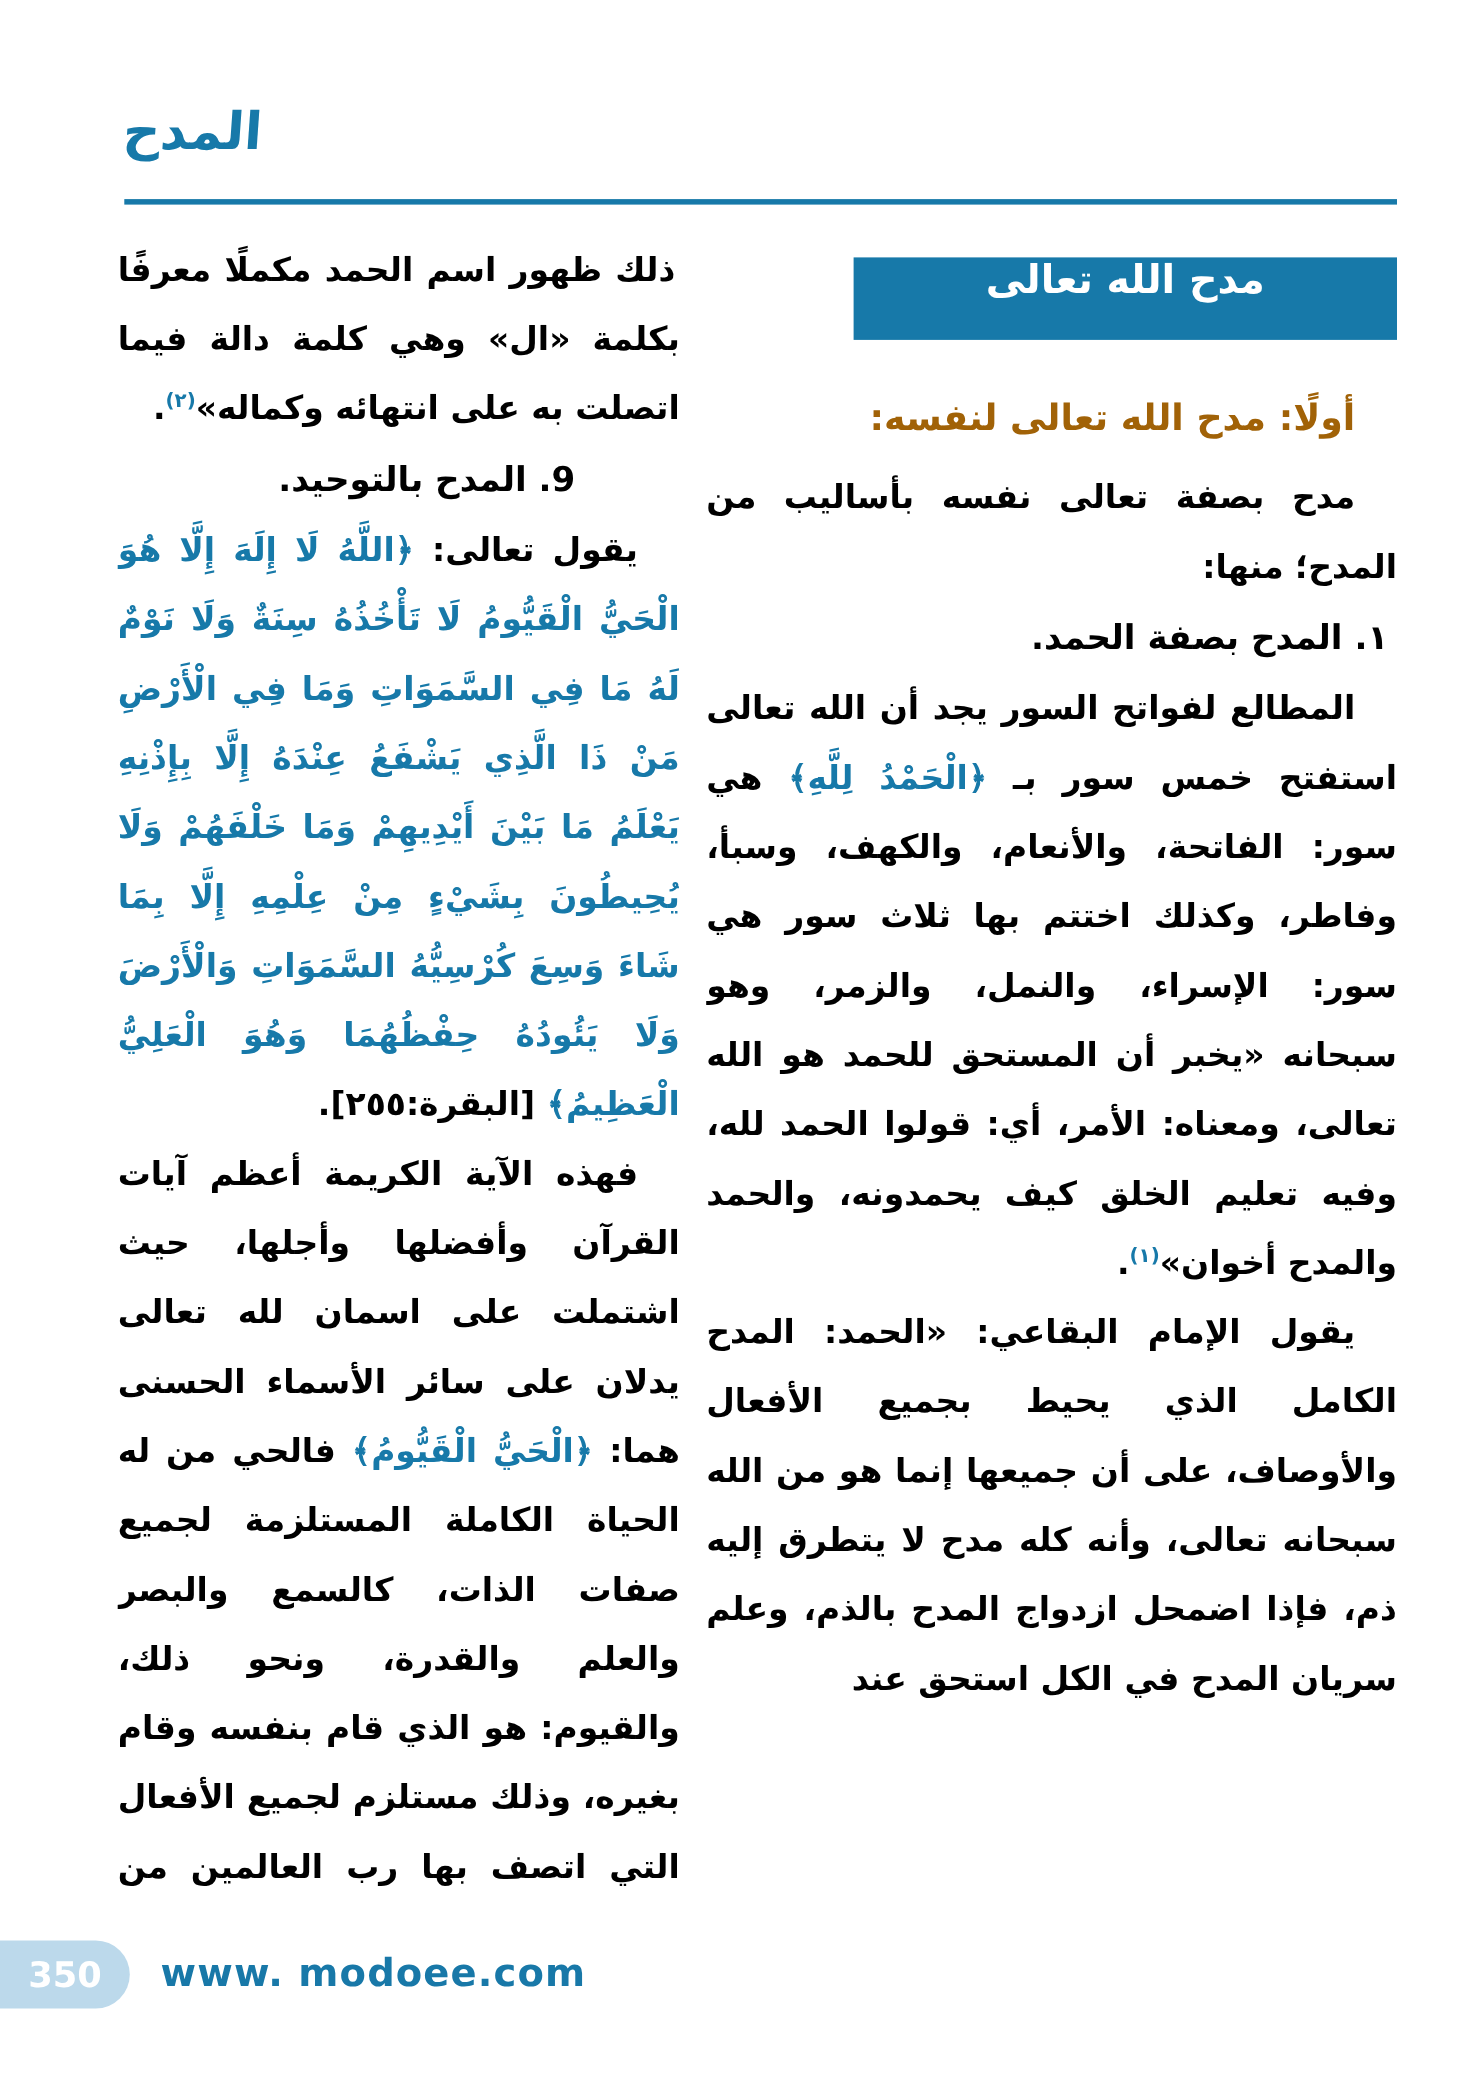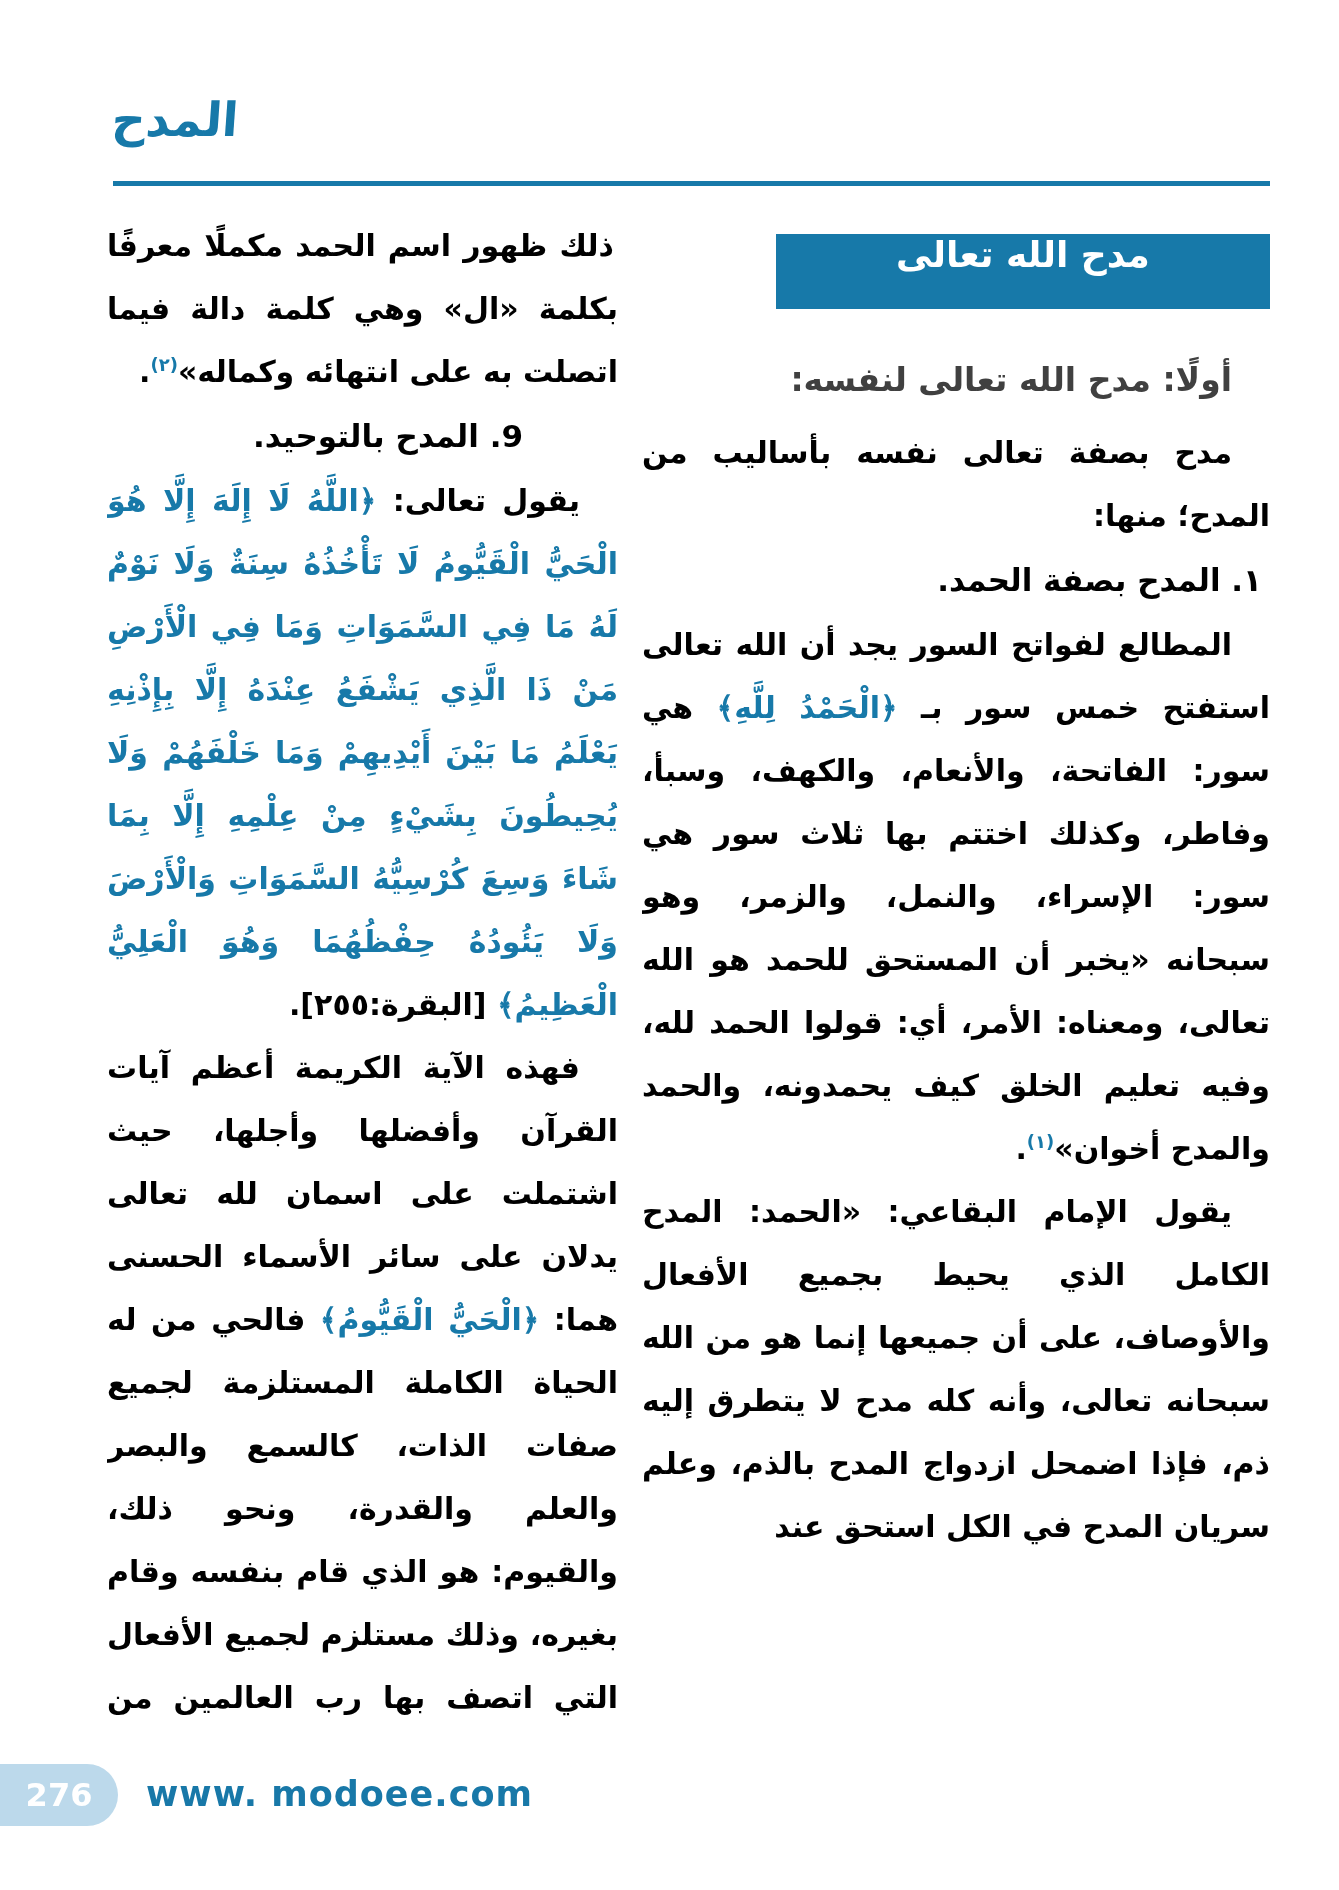--- a/index.html
+++ b/index.html
@@ -41,21 +41,21 @@
   
   .para {
     font-size:30px; line-height:63px; font-weight:bold;
     text-align:justify; text-indent:38px; color:#000;
   }
   .para.no-indent { text-indent:4px; }
   .seg-body  { color:#000; }
   .seg-quran { color:#1779A9; }
   .seg-ref   { color:#1779A9; font-size:0.6em; vertical-align:super; line-height:0; }
   .subheading {
-    color:#404040; font-size:33px; font-weight:bold; line-height:70px;
+    color:#a16207; font-size:33px; font-weight:bold; line-height:70px;
     text-indent:38px; margin:6px 0;
   }
   .num-heading {
     font-size:31px; font-weight:bold; line-height:66px; color:#000;
   }
   .num-heading.indent-sm { text-indent:8px; }
   .num-heading.indent-lg { text-indent:95px; }
   
   .page-pill {
     position:absolute; left:0; top:1764px; width:118px; height:62px;
@@ -97,15 +97,15 @@
       <div class="num-heading indent-lg">9. المدح بالتوحيد.</div>
       <p class="para"><span class="seg-body">يقول تعالى: </span><span class="seg-quran">﴿اللَّهُ لَا إِلَهَ إِلَّا هُوَ الْحَيُّ الْقَيُّومُ لَا تَأْخُذُهُ سِنَةٌ وَلَا نَوْمٌ لَهُ مَا فِي السَّمَوَاتِ وَمَا فِي الْأَرْضِ مَنْ ذَا الَّذِي يَشْفَعُ عِنْدَهُ إِلَّا بِإِذْنِهِ يَعْلَمُ مَا بَيْنَ أَيْدِيهِمْ وَمَا خَلْفَهُمْ وَلَا يُحِيطُونَ بِشَيْءٍ مِنْ عِلْمِهِ إِلَّا بِمَا شَاءَ وَسِعَ كُرْسِيُّهُ السَّمَوَاتِ وَالْأَرْضَ وَلَا يَئُودُهُ حِفْظُهُمَا وَهُوَ الْعَلِيُّ الْعَظِيمُ﴾</span><span class="seg-body"> [البقرة:٢٥٥].</span></p>
       <p class="para"><span class="seg-body">فهذه الآية الكريمة أعظم آيات القرآن وأفضلها وأجلها، حيث اشتملت على اسمان لله تعالى يدلان على سائر الأسماء الحسنى هما: </span><span class="seg-quran">﴿الْحَيُّ الْقَيُّومُ﴾</span><span class="seg-body"> فالحي من له الحياة الكاملة المستلزمة لجميع صفات الذات، كالسمع والبصر والعلم والقدرة، ونحو ذلك، والقيوم: هو الذي قام بنفسه وقام بغيره، وذلك مستلزم لجميع الأفعال التي اتصف بها رب العالمين من فعله ما يشاء من الاستواء والنزول والكلام والقول والخلق والرزق والإماتة والإحياء، وسائر أنواع التدبير، كل ذلك داخل في قيومية الباري، وآية كهذه احتوت على أجل المعاني، يحق أن تكون أعظم آيات القرآن، ويحق لمن قرأها متدبرًا متفهمًا أن يمتلئ</span></p>
     </div>
 
   </div>
 
 </div>
 
 <div class="page-pill">
-  <span>276</span>
+  <span>350</span>
 </div>
 <div class="site-url">www. modoee.com</div>
 
 </body></html>

